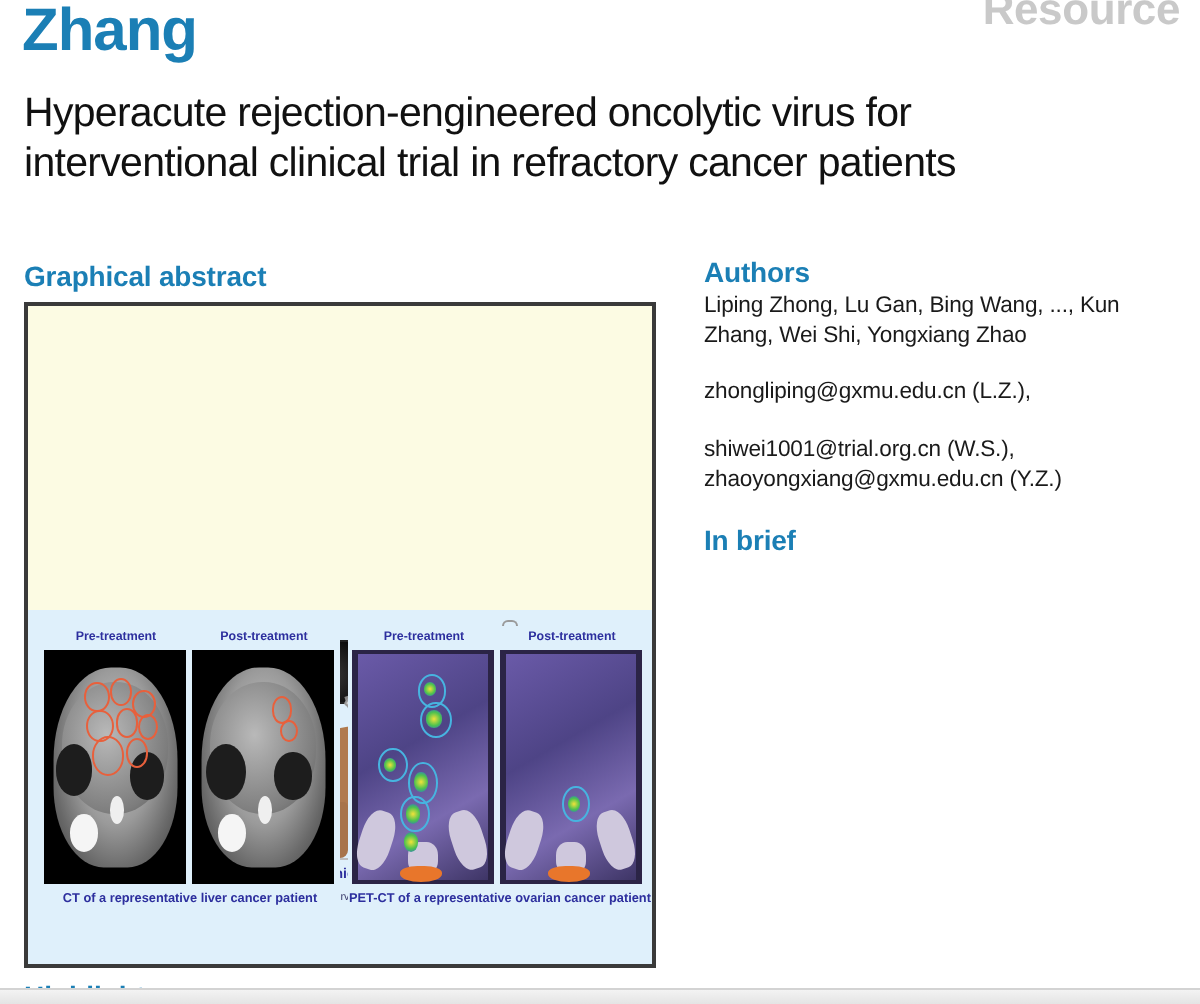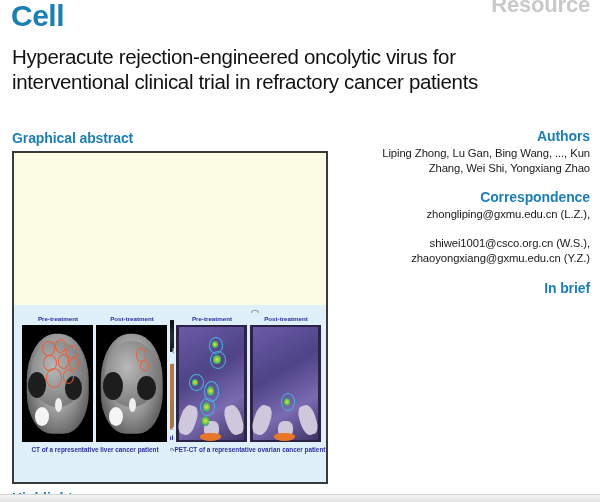--- a/index.html
+++ b/index.html
@@ -436,21 +436,20 @@
     background: #e8762b;
     border-radius: 50% 50% 60% 60%;
   }
 
   
   .right-col {
     position: absolute;
     left: 352px;
     top: 128px;
     width: 238px;
-    text-align: right;
   }
   .rc-head {
     color: #1b7fb5;
     font-size: 14px;
     font-weight: bold;
     margin: 0 0 2px 0;
     letter-spacing: -0.1px;
   }
   .rc-body {
     font-size: 11.3px;
@@ -478,21 +477,21 @@
     height: 8px;
     background: linear-gradient(#f3f3f3, #e2e2e2);
     border-top: 1px solid #d3d3d3;
   }
 </style>
 </head>
 <body>
 
 <div class="page">
 
-  <div class="journal-logo">Cell</div>
+  <div class="journal-logo">Zhang</div>
   <div class="article-type">Resource</div>
   <div class="article-title">Hyperacute rejection-engineered oncolytic virus for interventional clinical trial in refractory cancer patients</div>
 
   <div class="sec-head" id="graphical-abstract-heading">Graphical abstract</div>
 
   <div class="ga-box">
 
     <div class="ga-top"></div>
     <div class="ga-bottom"></div>
 
@@ -650,25 +649,24 @@
   </div>
 
   <div class="right-col">
 
     <div class="rc-block">
       <div class="rc-head">Authors</div>
       <p class="rc-body">Liping Zhong, Lu Gan, Bing Wang, ..., Kun Zhang, Wei Shi, Yongxiang Zhao</p>
     </div>
 
     <div class="rc-block">
-      <div class="rc-head">Correspondence</div>
       <p class="rc-body" style="margin-bottom:14px;">
         <span>zhongliping@gxmu.edu.cn (L.Z.),</span><br>
         <br>
-        <span>shiwei1001@csco.org.cn (W.S.),</span><br>
+        <span>shiwei1001@trial.org.cn (W.S.),</span><br>
         <span>zhaoyongxiang@gxmu.edu.cn (Y.Z.)</span>
       </p>
     </div>
 
     <div class="rc-block">
       <div class="rc-head">In brief</div>
     </div>
 
   </div>
 

